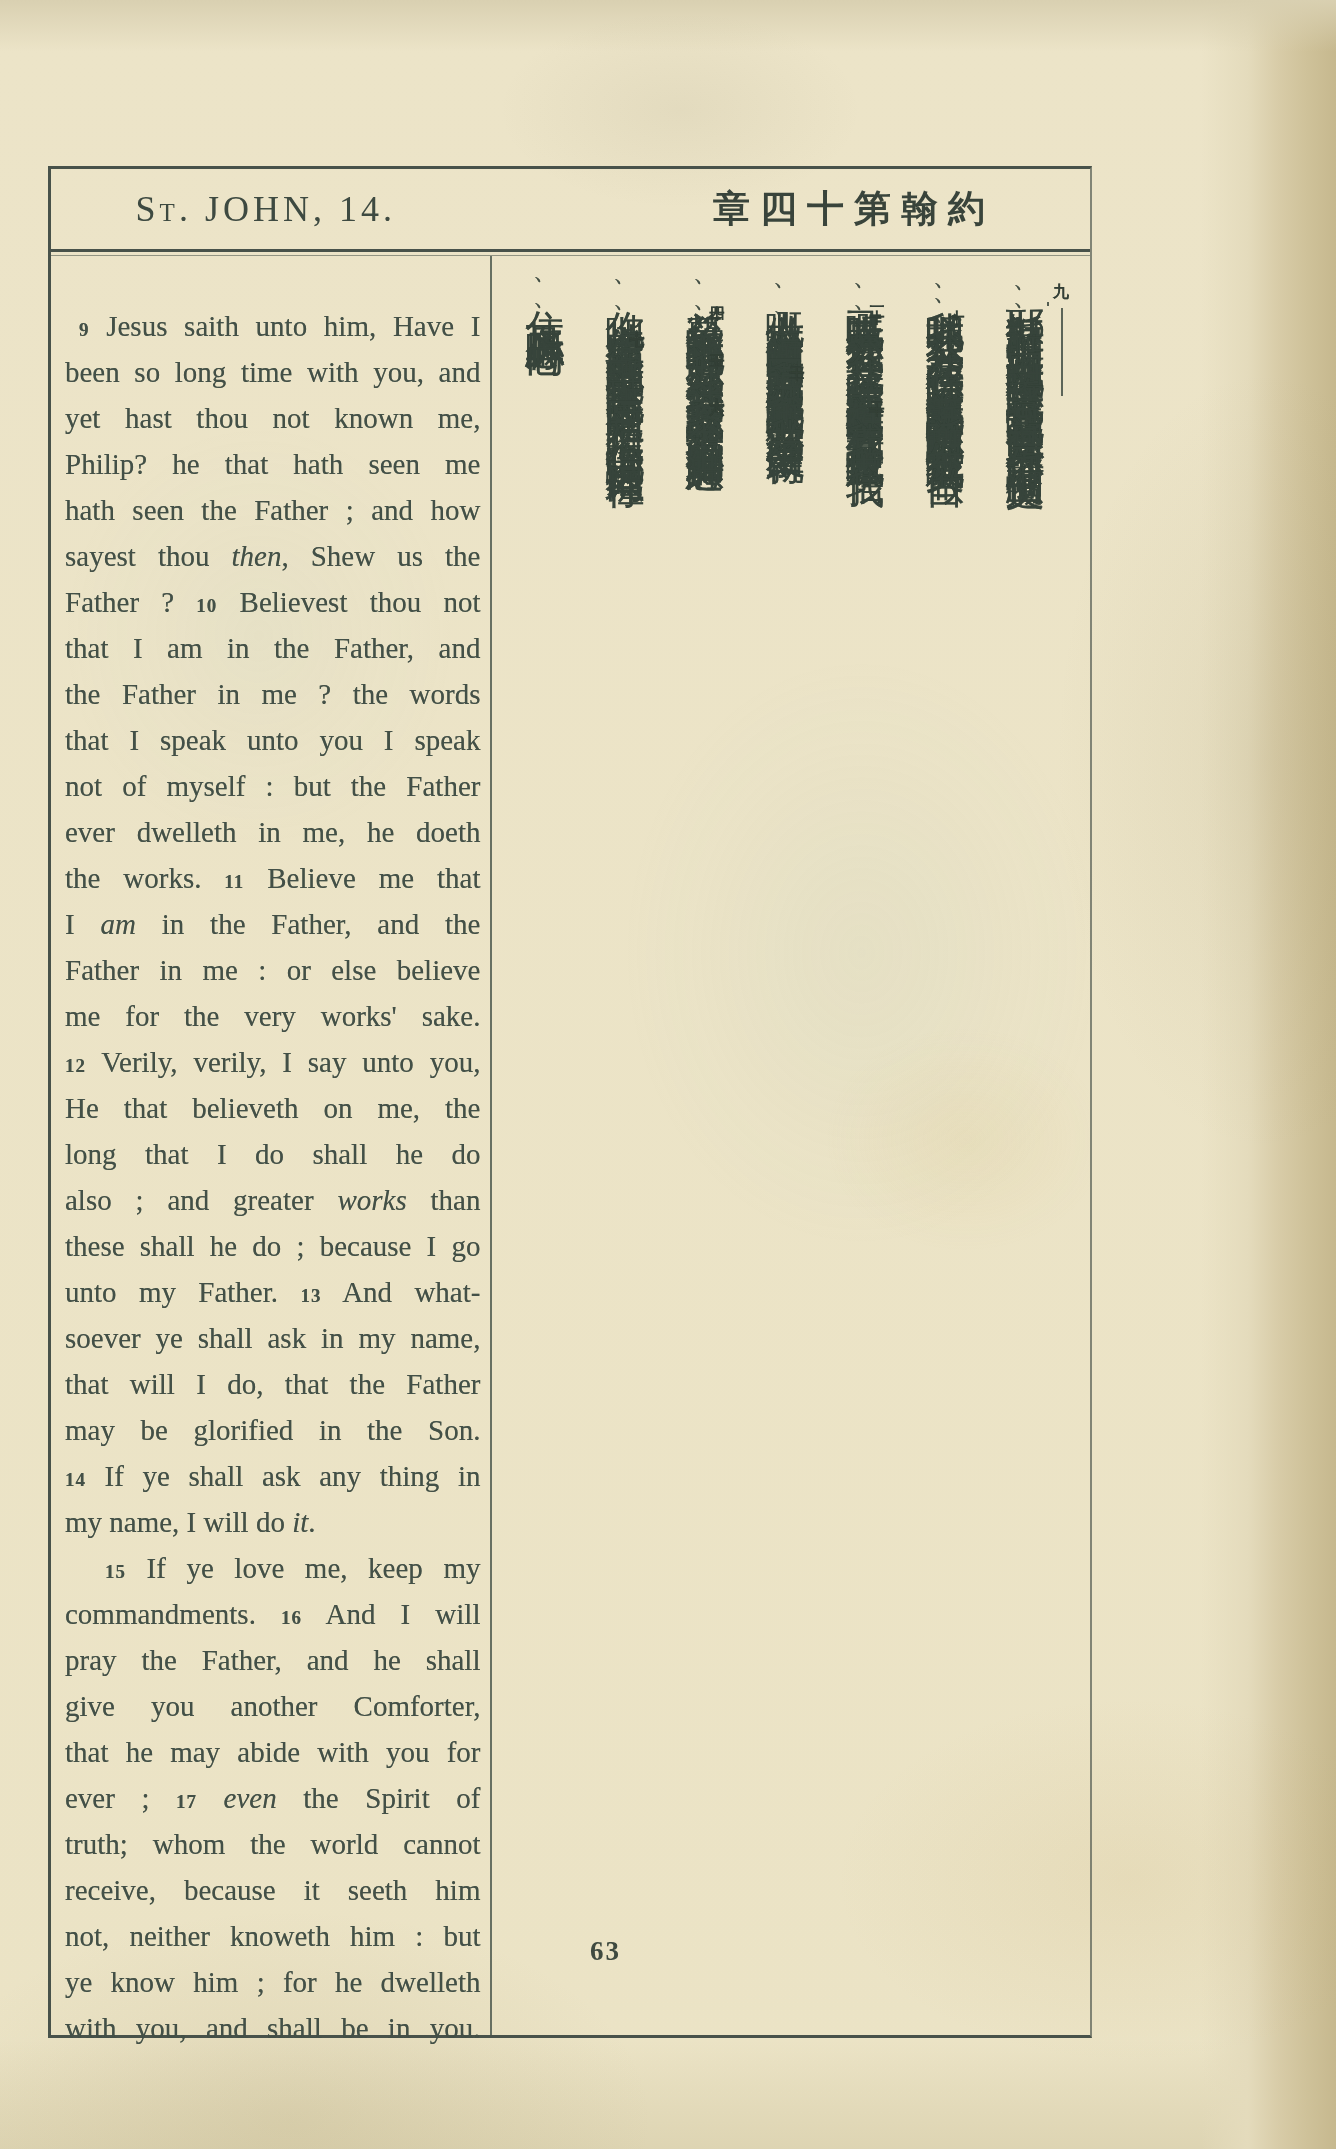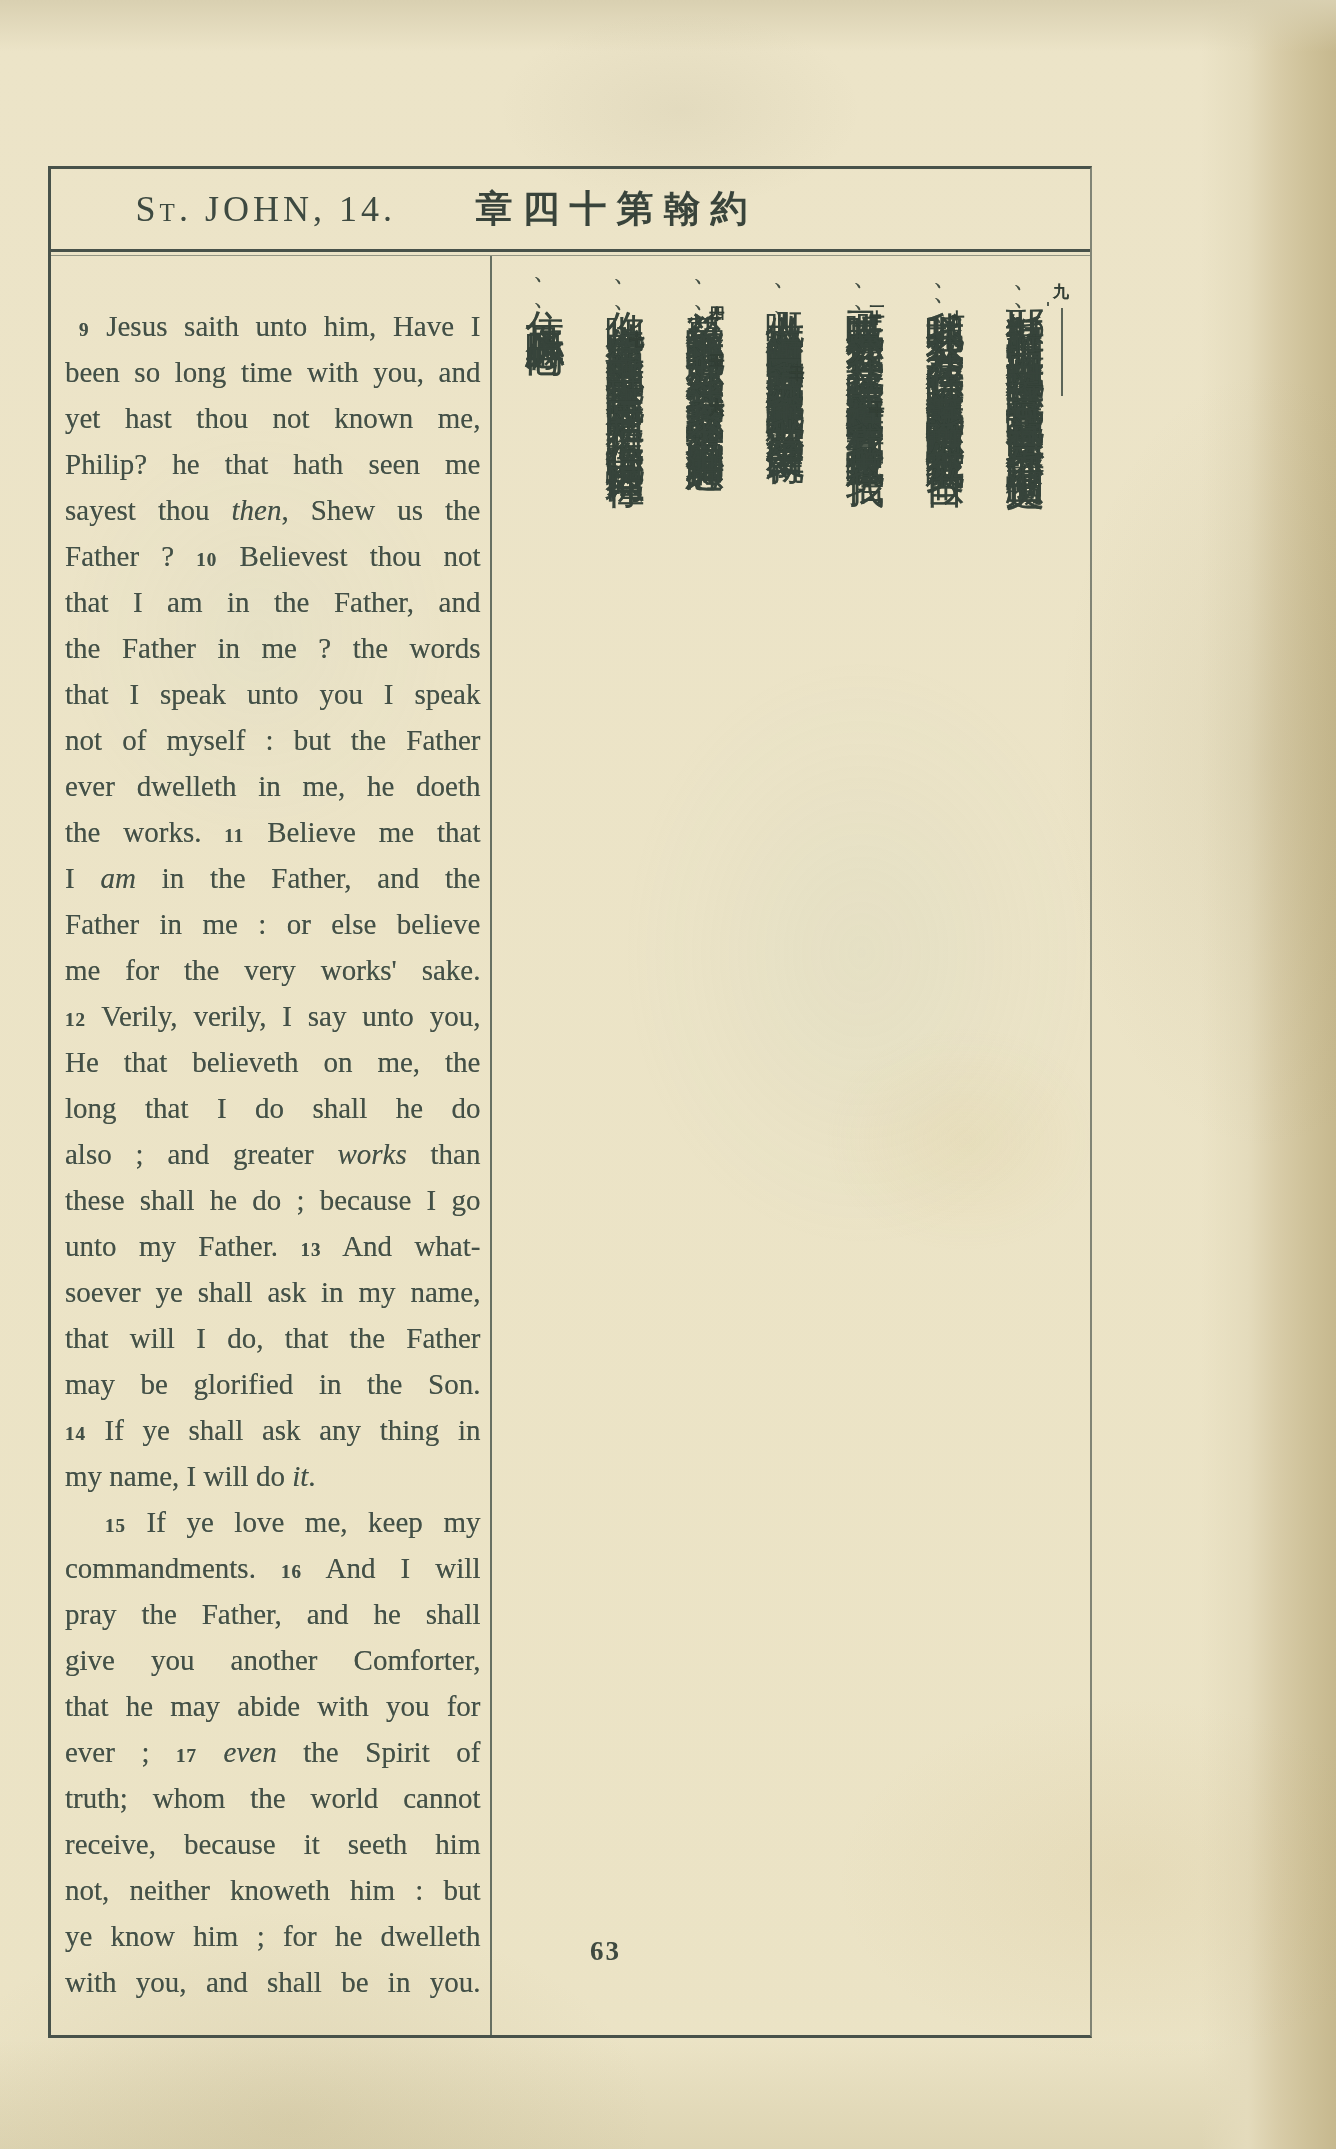--- a/index.html
+++ b/index.html
@@ -24,21 +24,21 @@
       radial-gradient(ellipse 340px 420px at 78% 42%, rgba(170,190,175,.10), transparent 70%),
       radial-gradient(ellipse 280px 300px at 20% 25%, rgba(170,190,180,.08), transparent 70%),
       radial-gradient(ellipse 200px 160px at 88% 52%, rgba(205,180,110,.12), transparent 70%);
   }
   .header{height:80px;display:flex;align-items:center;border-bottom:3px solid #48524a;flex:0 0 auto;}
   .h-left{
     width:50%;text-align:center;font-variant:small-caps;
     font-size:36px;letter-spacing:4px;color:#3e4a41;transform:translateX(-45px);
   }
   .h-right{
-    width:50%;text-align:left;font-size:37px;letter-spacing:10px;font-weight:600;
+    width:50%;text-align:right;font-size:37px;letter-spacing:10px;font-weight:600;
     color:#39443b;transform:translateX(-95px);
   }
   .rule2{height:3px;border-bottom:1px solid rgba(72,82,74,.55);flex:0 0 auto;}
   .bodyrow{flex:1;display:flex;min-height:0;}
   .col-en{width:560px;padding:20px 10px 0 14px;box-sizing:border-box;}
   .divider{width:2px;background:rgba(70,82,72,.8);}
   .col-zh{flex:1;writing-mode:vertical-rl;padding:24px 38px 0 0;box-sizing:border-box;}
 
   .eline{
     height:46px;line-height:45px;font-size:29px;color:#435047;
@@ -80,20 +80,21 @@
       <div class="h-left">St. JOHN, 14.</div>
       <div class="h-right">章四十第翰約</div>
     </div>
     <div class="rule2"></div>
     <div class="bodyrow">
       <div class="col-en" id="en">
           <div class="eline" style="text-indent: 14px; margin-top: 28px;"><span class="n">9</span><span class="t"> Jesus saith unto him, Have I</span></div>
           <div class="eline"><span class="t">been so long time with you, and</span></div>
           <div class="eline"><span class="t">yet hast thou not known me,</span></div>
           <div class="eline"><span class="t">Philip? he that hath seen me</span></div>
+          <div class="eline"><span class="t">hath seen the Father ; and how</span></div>
           <div class="eline"><span class="t">sayest thou </span><span class="i">then</span><span class="t">, Shew us the</span></div>
           <div class="eline"><span class="t">Father ? </span><span class="n">10</span><span class="t"> Believest thou not</span></div>
           <div class="eline"><span class="t">that I am in the Father, and</span></div>
           <div class="eline"><span class="t">the Father in me ? the words</span></div>
           <div class="eline"><span class="t">that I speak unto you I speak</span></div>
           <div class="eline"><span class="t">not of myself : but the Father</span></div>
           <div class="eline"><span class="t">ever dwelleth in me, he doeth</span></div>
           <div class="eline"><span class="t">the works. </span><span class="n">11</span><span class="t"> Believe me that</span></div>
           <div class="eline"><span class="t">I </span><span class="i">am</span><span class="t"> in the Father, and the</span></div>
           <div class="eline"><span class="t">Father in me : or else believe</span></div>

